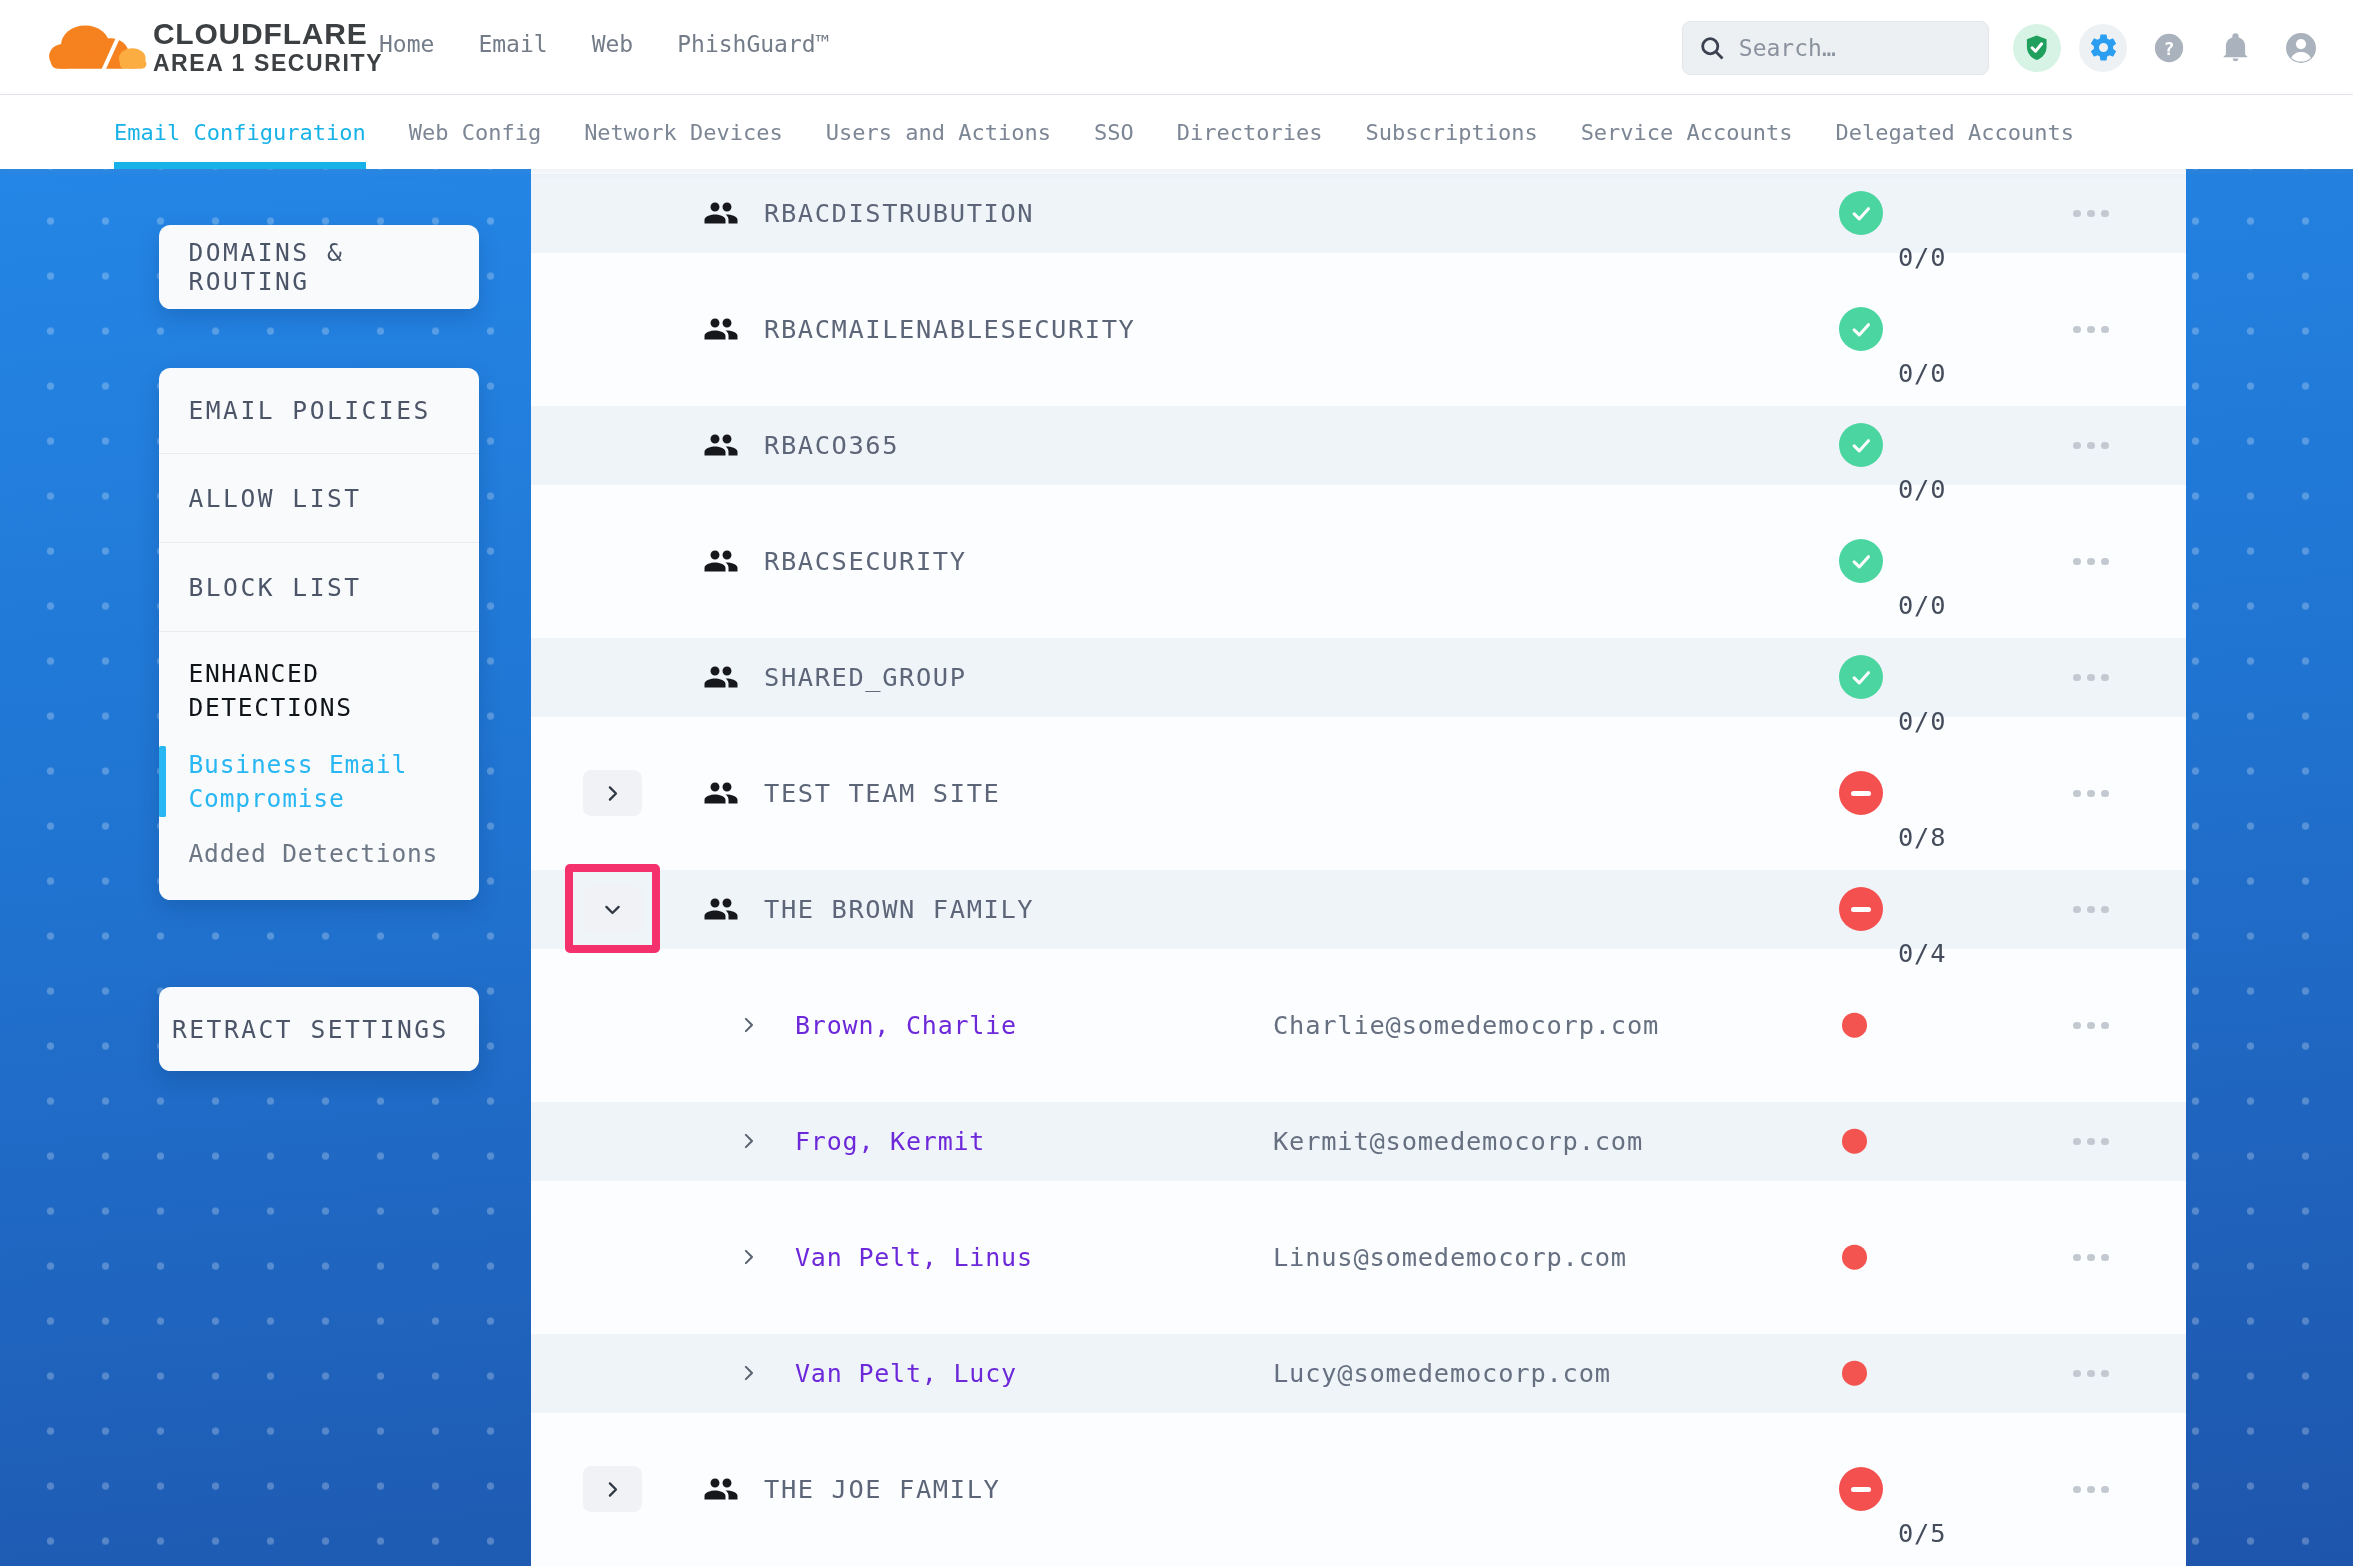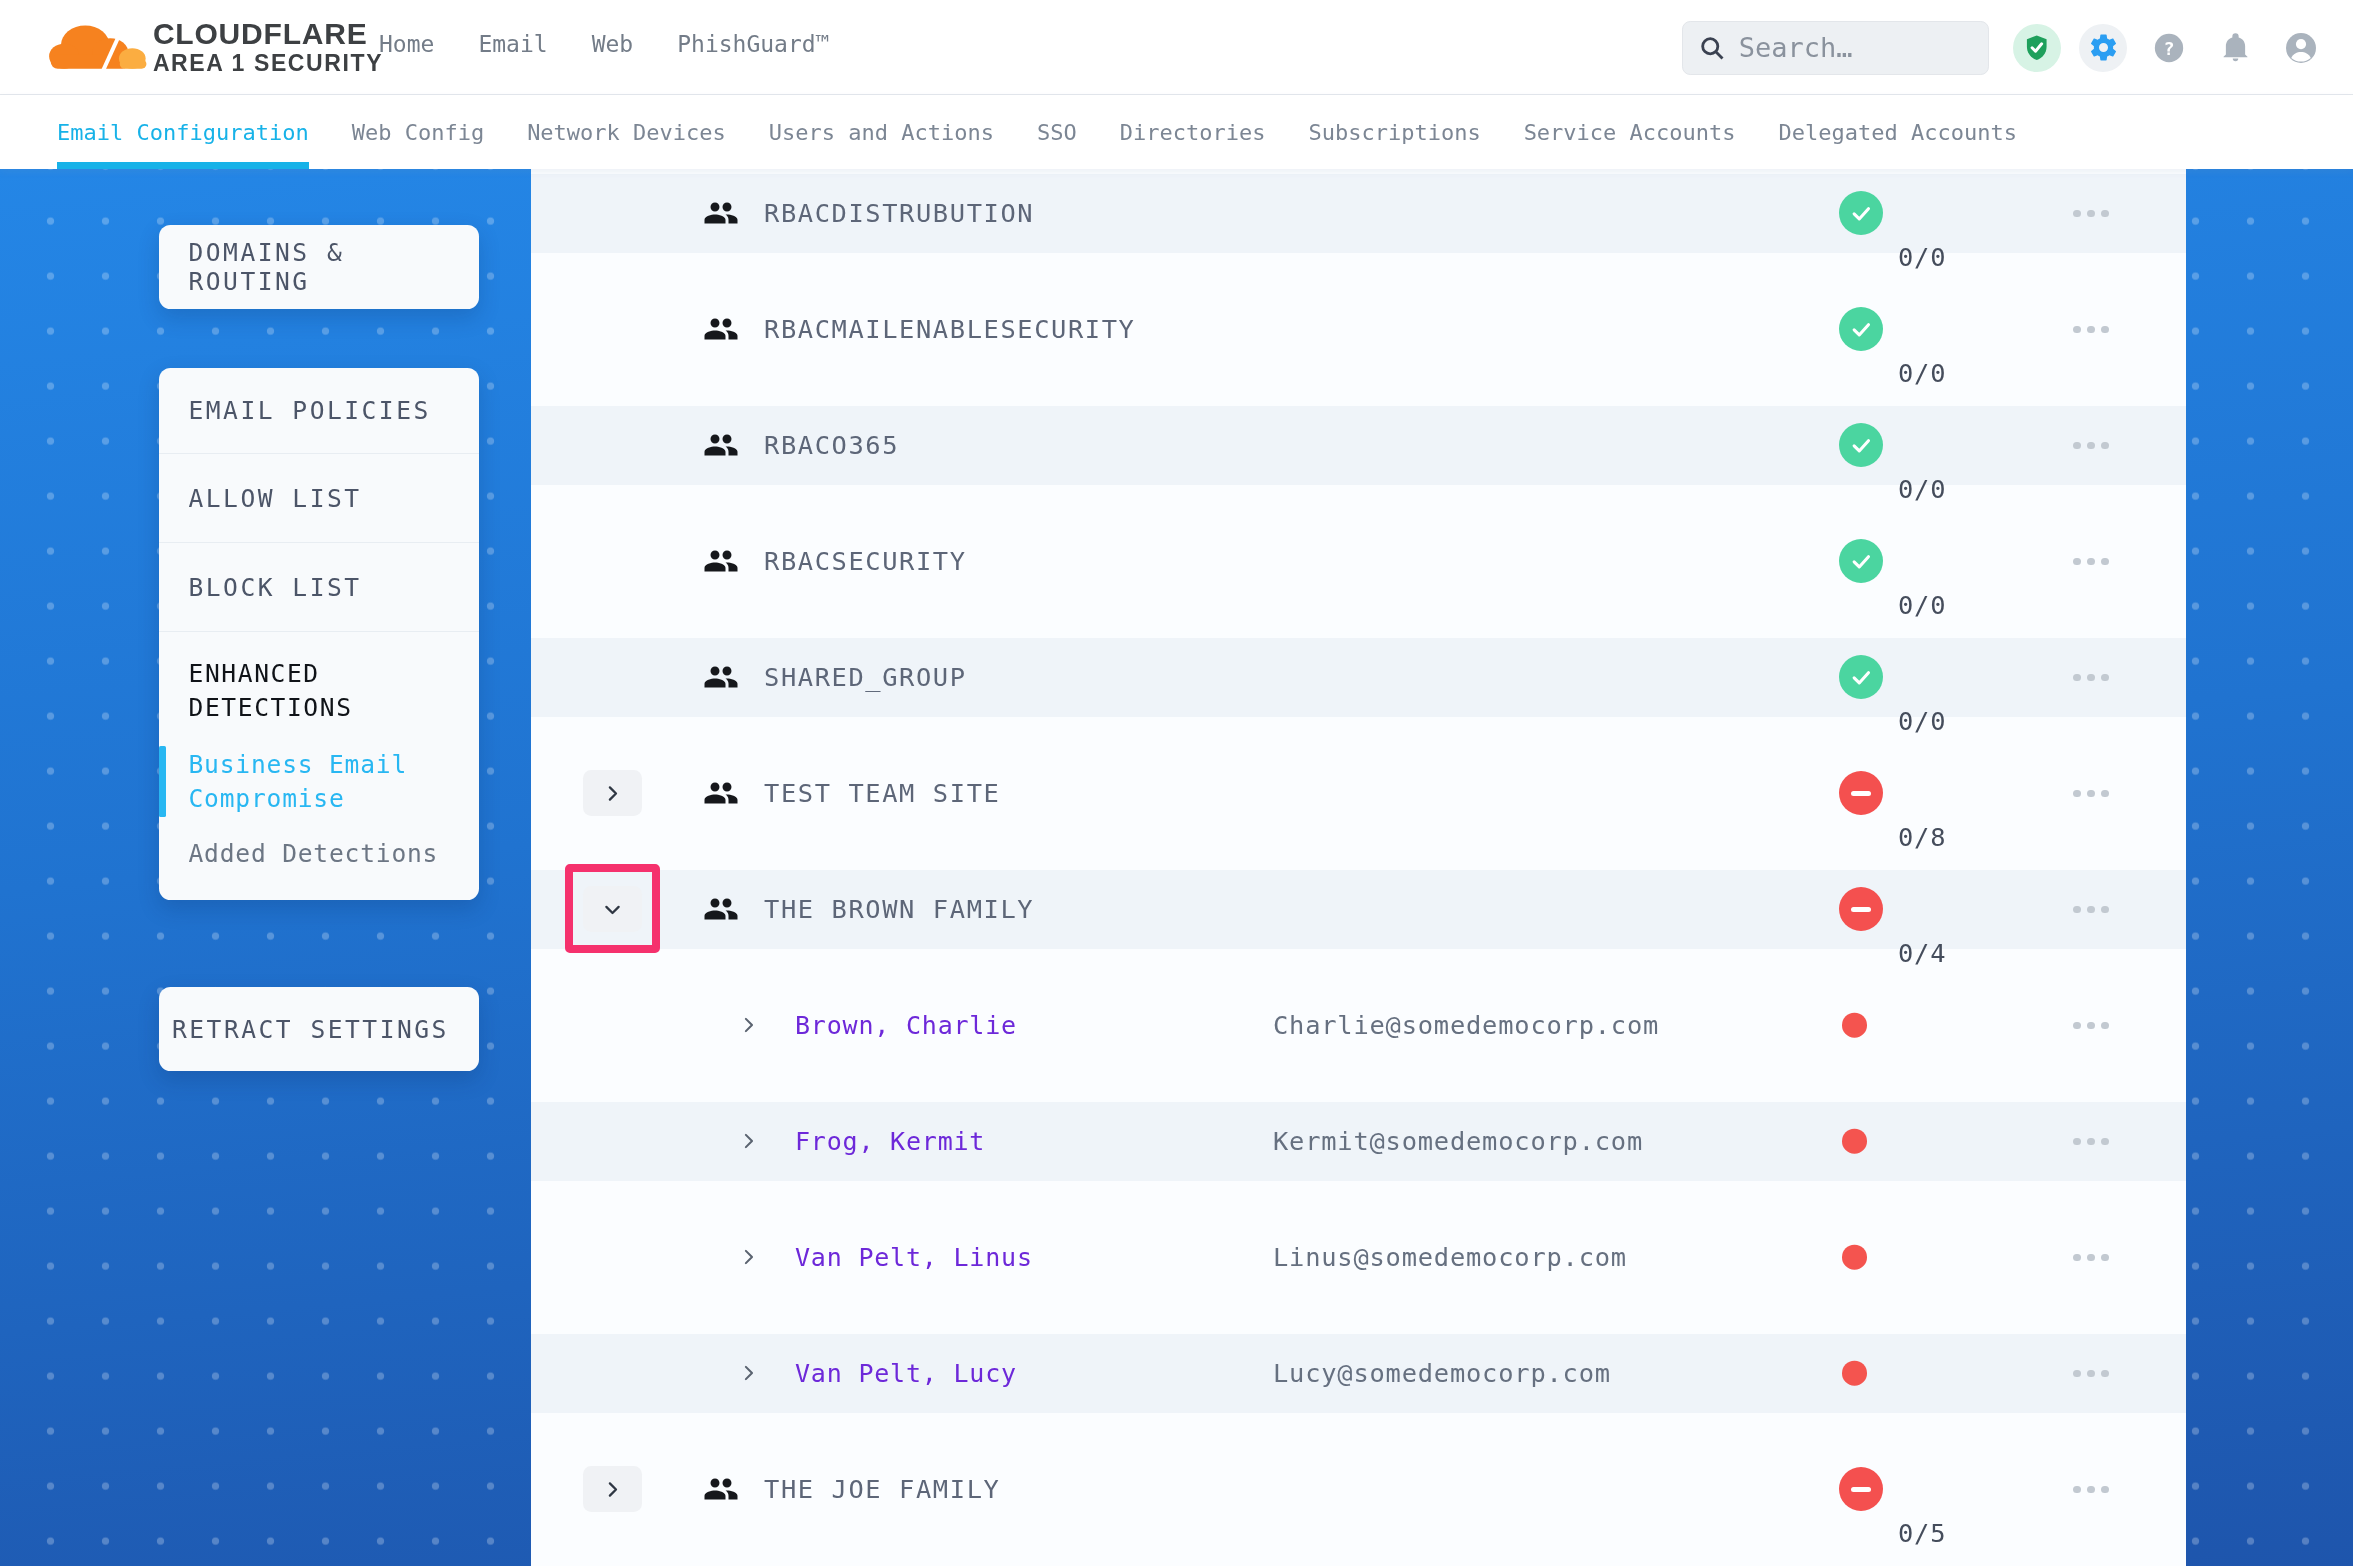--- a/index.html
+++ b/index.html
@@ -17,32 +17,32 @@
   .logo-sub   { font-size:23px; font-weight:bold; letter-spacing:1.6px; line-height:26px; }
   .main-nav { position:absolute; left:379px; top:0; height:87px; display:flex;
               align-items:center; gap:44px; }
   .main-nav .nav-item { font-size:23px; color:#737c88; cursor:pointer; }
   .search-box { position:absolute; left:1682px; top:20.5px; width:307px; height:54px;
                 background:#edf0f3; border:0.8px solid #e3e6ea; border-radius:8.2px;
                 display:flex; align-items:center; padding:0 14.8px; }
   .search-box svg { flex:0 0 auto; }
   .search-box input { border:none; outline:none; background:transparent; width:100%;
                       margin-left:13px; font-family:"DejaVu Sans Mono", monospace;
-                      font-size:27px; color:#4a5260; }
+                      font-size:23px; color:#4a5260; }
   .search-box input::placeholder { color:#8a929d; }
   .hdr-icons { position:absolute; left:2013px; top:0; height:95px; display:flex;
                align-items:center; gap:18px; }
   .hicon { width:48px; height:48px; border-radius:50%; display:flex;
            align-items:center; justify-content:center; cursor:pointer; }
   .hicon.shield { background:#d7f3e5; }
   .hicon.gear   { background:#eef1f4; }
 
   
   .tab-bar { position:absolute; left:0; top:95px; width:2354px; height:74px;
-             background:#ffffff; display:flex; align-items:stretch; padding-left:57px;
+             background:#ffffff; display:flex; align-items:stretch; padding-left:114px;
              gap:43px; z-index:5; box-shadow:0 2.5px 6.6px rgba(130,150,170,.12); }
   .tab { display:flex; align-items:center; font-size:22px; color:#7c8694;
          position:relative; cursor:pointer; white-space:nowrap; }
   .tab.active { color:#17b2e8; }
   .tab.active::after { content:""; position:absolute; left:0; right:0; bottom:0;
                        height:7.4px; background:#17b2e8; }
 
   
   .blue-bg { position:absolute; left:0; top:169px; width:2354px; height:1398px;
              background-image:

